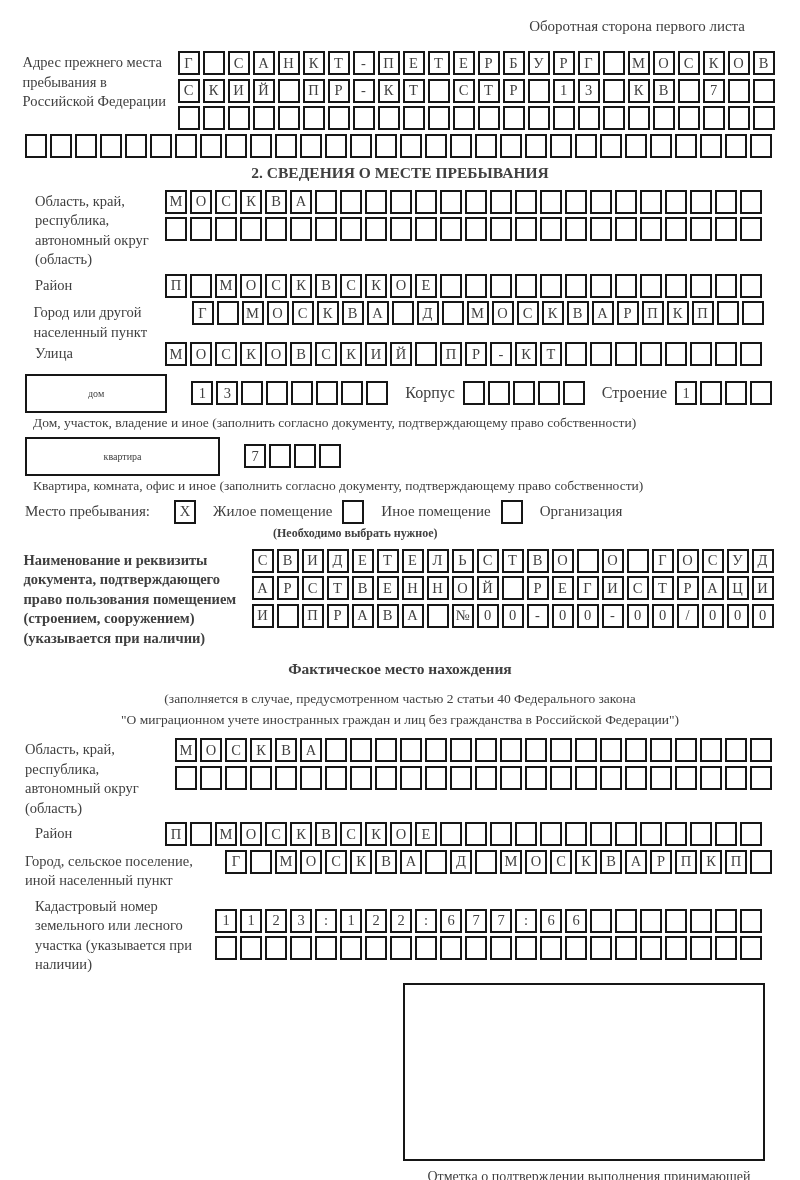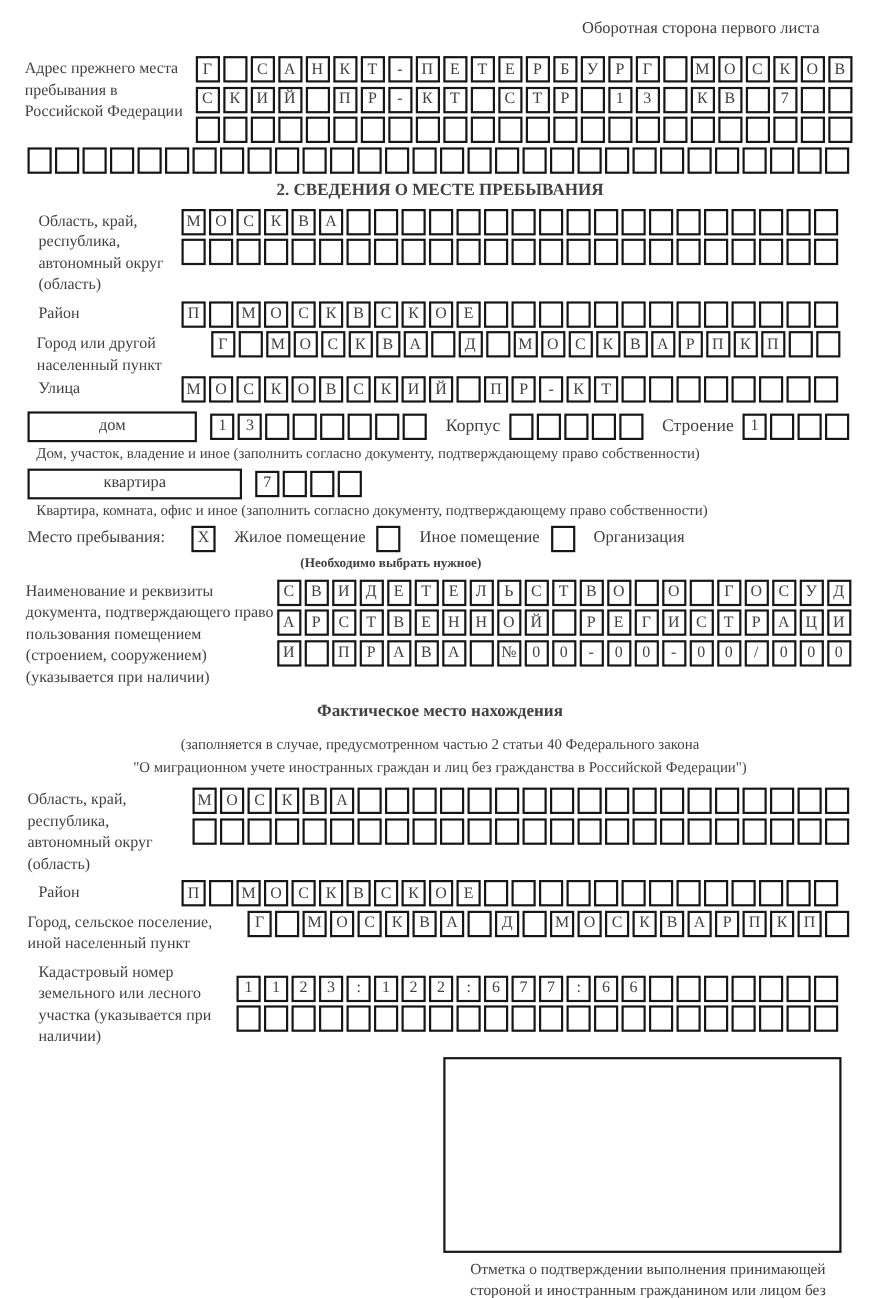--- a/index.html
+++ b/index.html
@@ -25,44 +25,44 @@
     font-size:14.5px;
     line-height:19.5px;
     padding-top:2px;
   }
   .w155{width:155px;}
   .w130{width:130px;}
   .w158{width:158px;}
   .w150{width:150px;}
   .w200{width:200px;}
   .w180{width:180px;}
-  .w225{width:228px;}
+  .w225{width:228px;font-weight:bold;}
   .cellcol{display:flex;flex-direction:column;}
   .cellrow{display:flex;margin-bottom:3.5px;}
   .cell{
     box-sizing:border-box;
     flex:0 0 auto;
     width:22px;height:24px;
     border:2px solid #161616;
     margin-right:3px;
     display:flex;align-items:center;justify-content:center;
     font-size:14.5px;
     background:#fff;
   }
   .caption{font-size:13.5px;margin:1px 0 6px 0;}
   .center{text-align:center;}
   .sec-title{text-align:center;font-weight:bold;font-size:15.5px;margin:6px 0 8px 0;}
   .hrow{display:flex;align-items:center;margin:4px 0 2px 0;}
   .widebox{
     box-sizing:border-box;
     border:2px solid #161616;
-    height:28px;
+    height:39px;
     display:flex;align-items:center;justify-content:center;
-    font-size:15px;
-    margin-right:12px;
+    font-size:10px;
+    margin-right:24px;
     background:#fff;
   }
   .wb170{width:170px;}
   .wb195{width:195px;}
   .inline-label{font-size:16px;margin:0 8px 0 14px;white-space:nowrap;}
   .stay-row{display:flex;align-items:center;font-size:15px;margin-top:6px;}
   .stay-row .cellrow{margin:0 14px 0 10px;}
   .stay-label{margin-right:14px;}
   .note{font-size:12px;margin:2px 0 8px 248px;font-weight:bold;}
   .big-title{text-align:center;font-weight:bold;font-size:15.5px;margin:12px 0 10px 0;}

